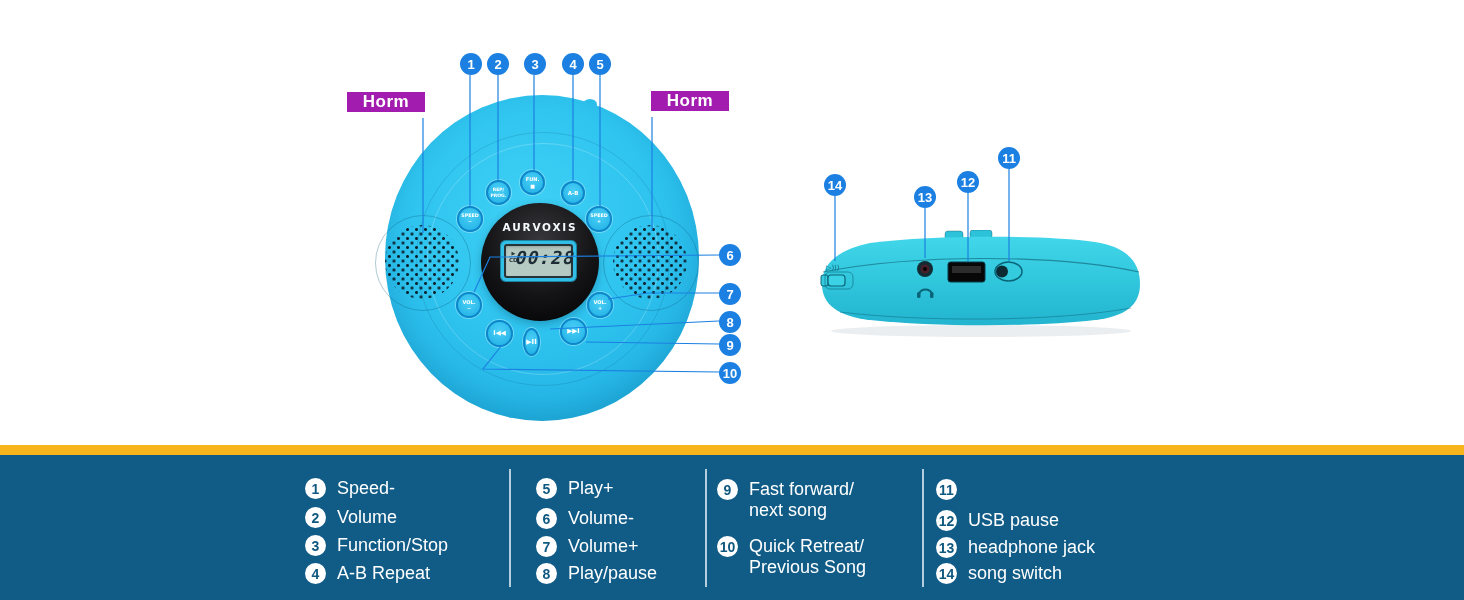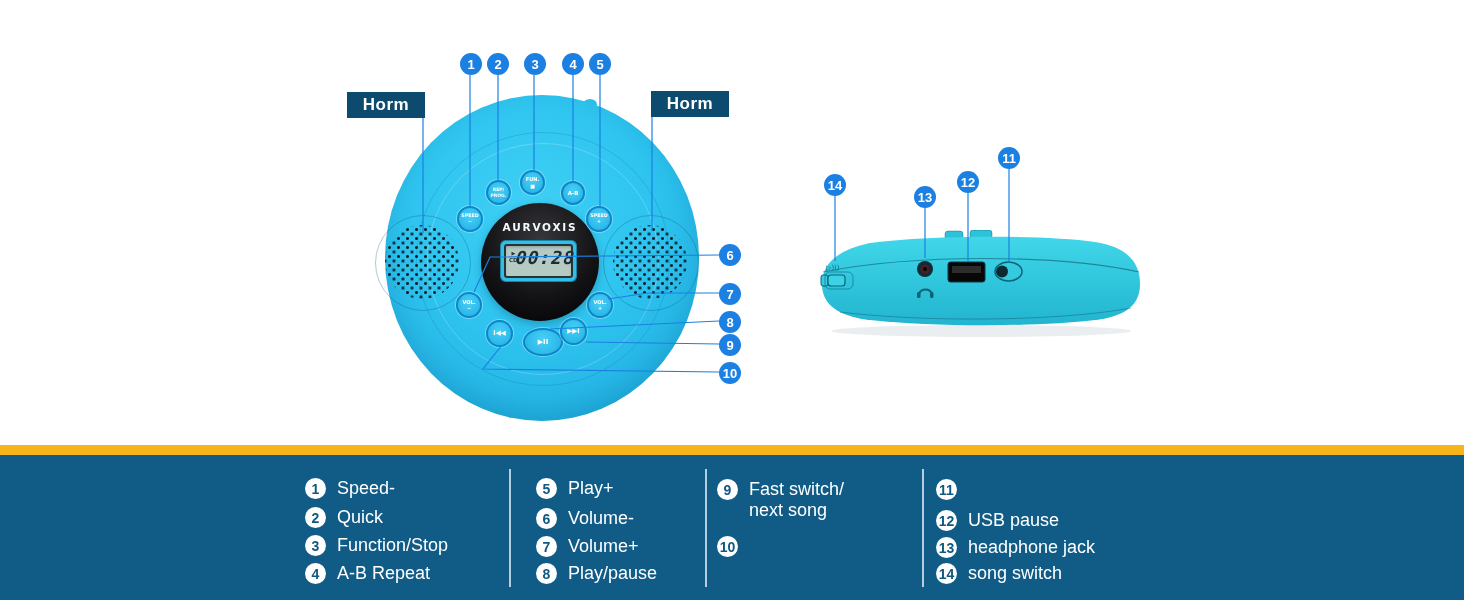--- a/index.html
+++ b/index.html
@@ -35,21 +35,21 @@
   #lcd-time{position:absolute;left:12px;right:2px;top:3px;text-align:center;color:#1e2d35;
     font-family:"DejaVu Sans Mono",monospace;font-weight:bold;font-style:italic;font-size:18px;
     letter-spacing:1px;transform:skewX(-4deg);}
   .btn{border-radius:50%;display:flex;align-items:center;justify-content:center;text-align:center;
     background:radial-gradient(circle at 50% 38%, #49cff6 0%, #2cb9ea 70%, #1fade0 100%);
     border:2px solid #0d87c9;box-shadow:0 0 0 1px rgba(170,232,250,.55);
     color:#fff;font-weight:bold;font-family:"DejaVu Sans",sans-serif;
     white-space:pre-line;line-height:1.25;box-sizing:border-box;}
   .co{width:22px;height:22px;border-radius:50%;background:#1b80e1;color:#fff;font-weight:bold;
     font-size:13px;display:flex;align-items:center;justify-content:center;}
-  .horm{width:78px;height:26px;background:#0c4a6e;color:#fff;font-weight:bold;font-size:17px;
+  .horm{width:78px;height:20px;background:#a21caf;color:#fff;font-weight:bold;font-size:17px;
     display:flex;align-items:center;justify-content:center;letter-spacing:.5px;}
   #line-layer{left:0;top:0;pointer-events:none;}
   
   #stripe{left:0;top:445px;width:1464px;height:10px;background:#f7b41b;}
   #band{left:0;top:455px;width:1464px;height:145px;background:#115c87;}
   .leg-item{position:absolute;display:flex;gap:11px;align-items:flex-start;}
   .num-badge{width:21px;height:21px;border-radius:50%;background:#ffffff;color:#0f5880;
     font-weight:bold;font-size:14px;display:flex;align-items:center;justify-content:center;flex:none;}
   .leg-label{color:#ffffff;font-size:18px;line-height:21px;white-space:pre-line;}
   .leg-div{position:absolute;width:1.5px;height:118px;top:469px;background:rgba(235,244,250,.75);}
@@ -89,21 +89,21 @@
   <div class="abs btn" style="left:520px;top:170px;width:25px;height:25px;font-size:5px;">FUN.
 ■</div>
   <div class="abs btn" style="left:561px;top:181px;width:24px;height:24px;font-size:5.5px;">A-B</div>
   <div class="abs btn" style="left:586px;top:206px;width:26px;height:26px;font-size:4.8px;">SPEED
 +</div>
   <div class="abs btn" style="left:456px;top:292px;width:26px;height:26px;font-size:5px;">VOL.
 −</div>
   <div class="abs btn" style="left:587px;top:292px;width:26px;height:26px;font-size:5px;">VOL.
 +</div>
   <div class="abs btn" style="left:486px;top:320px;width:27px;height:27px;font-size:6.5px;">I◀◀</div>
-  <div class="abs btn" style="left:523px;top:328px;width:40px;height:28px;font-size:7px;">▶II</div>
+  <div class="abs btn" style="left:523px;top:328px;width:17px;height:28px;font-size:7px;">▶II</div>
   <div class="abs btn" style="left:560px;top:318px;width:27px;height:27px;font-size:6.5px;">▶▶I</div>
 
   <svg class="abs" style="left:815px;top:230px;" width="330" height="112" viewBox="0 0 330 112">
     <defs>
       <linearGradient id="bodyGrad" x1="0" y1="0" x2="0" y2="1">
         <stop offset="0" stop-color="#41d6e9"></stop>
         <stop offset="0.5" stop-color="#30c6dc"></stop>
         <stop offset="1" stop-color="#23b4cf"></stop>
       </linearGradient>
     </defs>
@@ -174,21 +174,21 @@
   <div class="leg-div" style="left:509px;"></div>
   <div class="leg-div" style="left:705px;"></div>
   <div class="leg-div" style="left:922px;"></div>
 
   <div class="leg-item" style="left:305px;top:478px;">
     <span class="num-badge">1</span>
     <span class="leg-label">Speed-</span>
   </div>
   <div class="leg-item" style="left:305px;top:507px;">
     <span class="num-badge">2</span>
-    <span class="leg-label">Quick</span>
+    <span class="leg-label">Volume</span>
   </div>
   <div class="leg-item" style="left:305px;top:535px;">
     <span class="num-badge">3</span>
     <span class="leg-label">Function/Stop</span>
   </div>
   <div class="leg-item" style="left:305px;top:563px;">
     <span class="num-badge">4</span>
     <span class="leg-label">A-B Repeat</span>
   </div>
 
@@ -204,25 +204,27 @@
     <span class="num-badge">7</span>
     <span class="leg-label">Volume+</span>
   </div>
   <div class="leg-item" style="left:536px;top:563px;">
     <span class="num-badge">8</span>
     <span class="leg-label">Play/pause</span>
   </div>
 
   <div class="leg-item" style="left:717px;top:479px;">
     <span class="num-badge">9</span>
-    <span class="leg-label">Fast switch/
+    <span class="leg-label">Fast forward/
 next song</span>
   </div>
   <div class="leg-item" style="left:717px;top:536px;">
     <span class="num-badge">10</span>
+    <span class="leg-label">Quick Retreat/
+Previous Song</span>
   </div>
 
   <div class="leg-item" style="left:936px;top:479px;">
     <span class="num-badge">11</span>
   </div>
   <div class="leg-item" style="left:936px;top:510px;">
     <span class="num-badge">12</span>
     <span class="leg-label">USB pause</span>
   </div>
   <div class="leg-item" style="left:936px;top:537px;">

